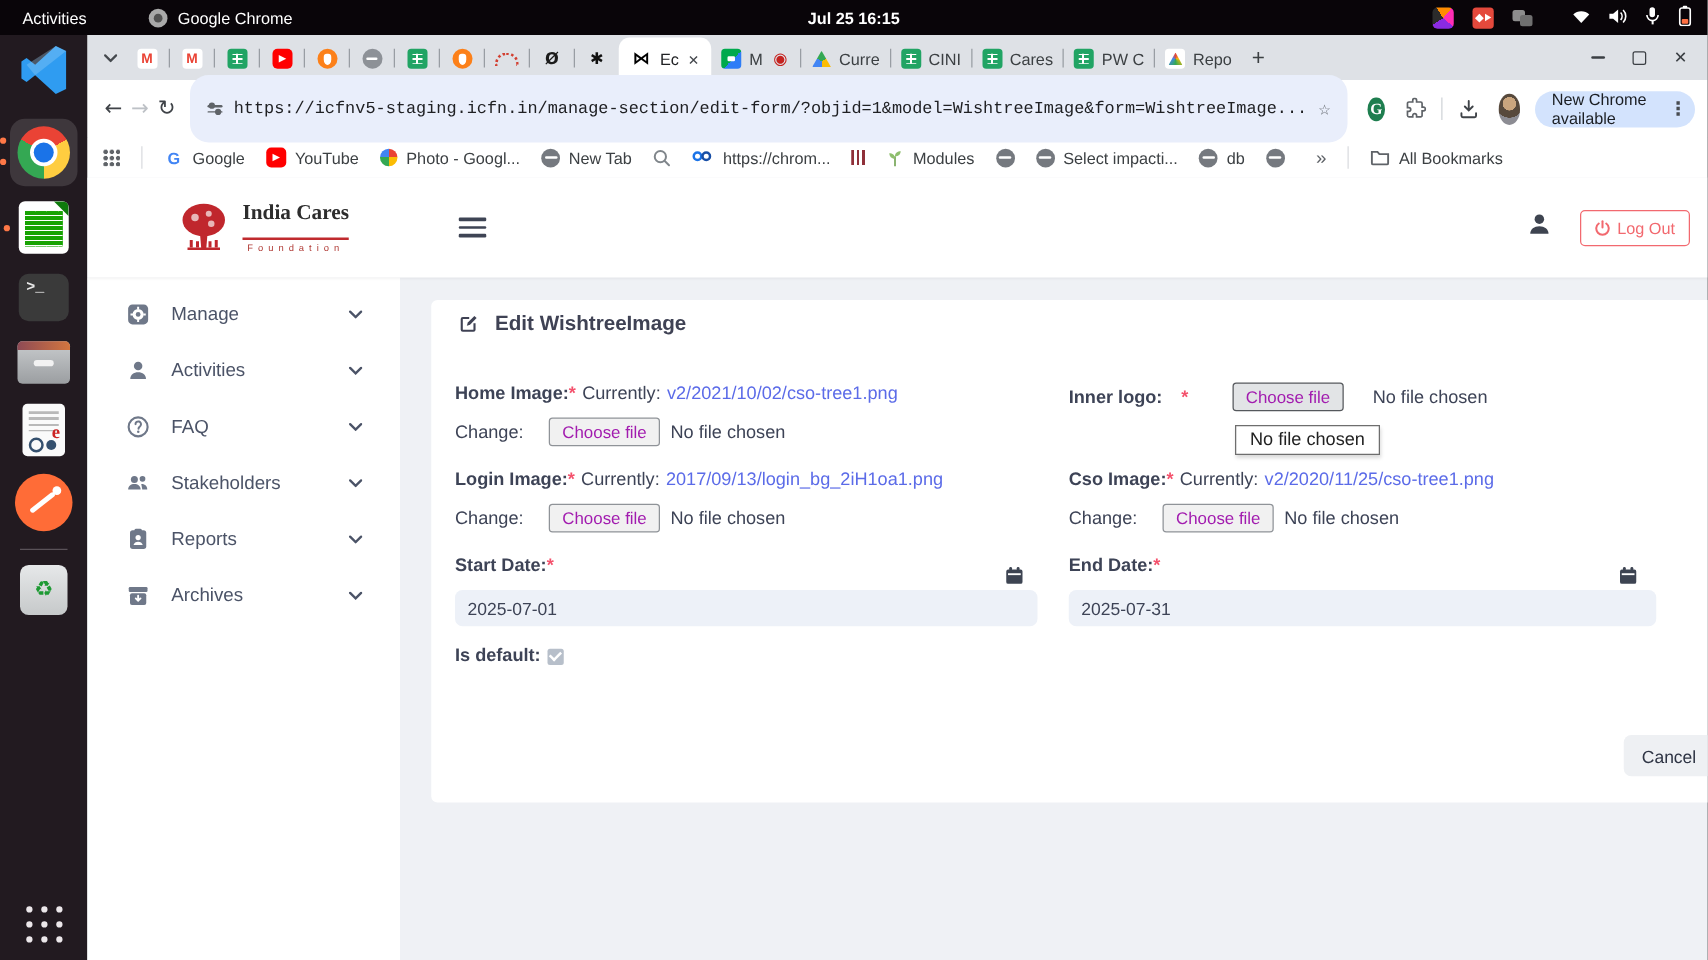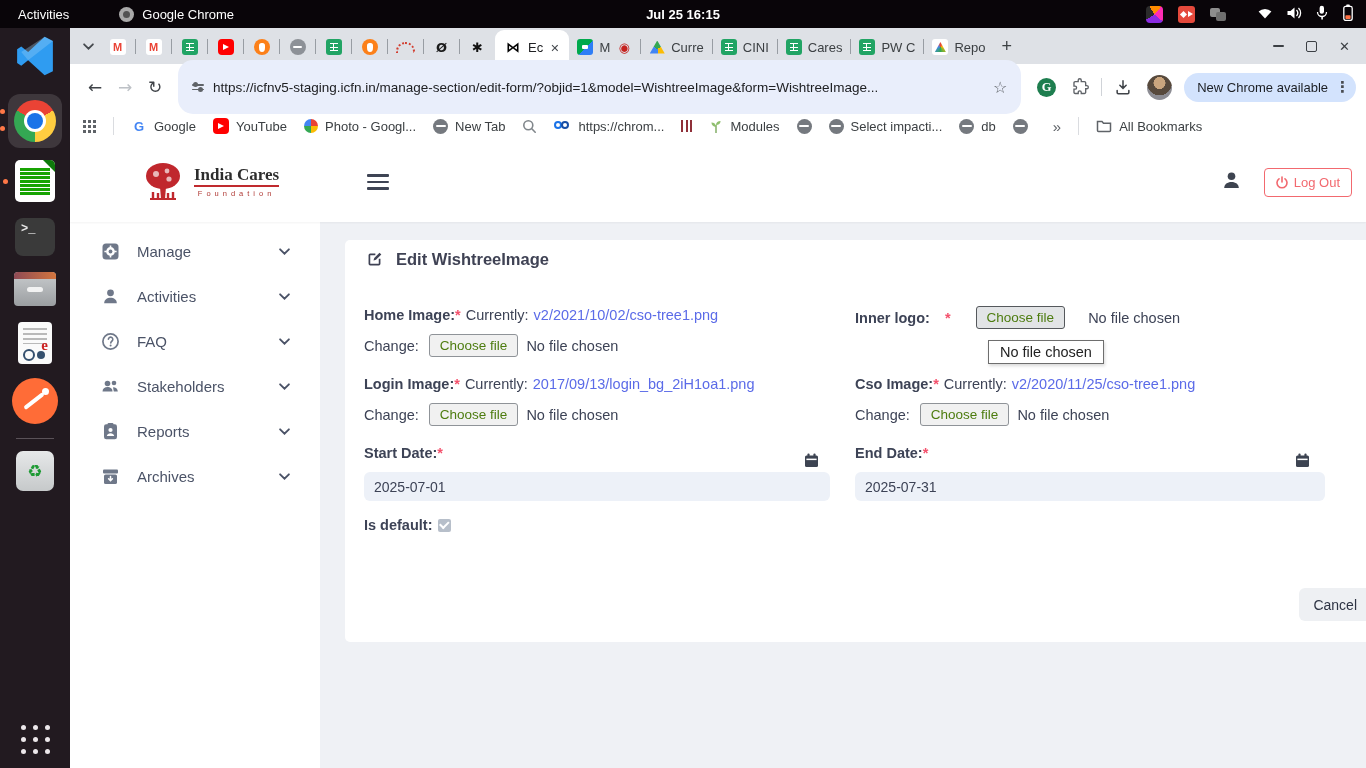--- a/index.html
+++ b/index.html
@@ -91,21 +91,21 @@
   .fv-meet::after{content:"";width:6px;height:4px;background:#fff;border-radius:1px;}
   .fv-rec::after{content:"◉";font-size:13px;color:#c5221f;}
   .fv-drive{width:15px;height:13px;clip-path:polygon(50% 0,100% 100%,0 100%);background:conic-gradient(from 180deg at 50% 62%,#4285f4 0 33%,#34a853 33% 66%,#fbbc04 66%);}
   .fv-knot{background:#fff;border-radius:3px;}
   .fv-knot::after{content:"";width:11px;height:10px;clip-path:polygon(50% 0,100% 100%,0 100%);background:conic-gradient(#e5493a,#fbbc04,#34a853,#4285f4,#e5493a);}
 
   
   #toolbar{height:46px;background:#fff;display:flex;align-items:center;padding:0 10px;}
   .nav-btn{width:30px;height:30px;display:flex;align-items:center;justify-content:center;font-size:17px;color:#3f4348;}
   .nav-fwd{color:#bdc1c6;}
-  #urlbar{flex:1;height:30px;background:#e9eefb;border-radius:15px;display:flex;align-items:center;padding:12px 14px;gap:9px;margin:0 8px;}
+  #urlbar{flex:1;height:30px;background:#e9eefb;border-radius:15px;display:flex;align-items:center;padding:12px 14px;gap:9px;margin:0 8px;font-family:Liberation Mono, monospace;}
   .tune-ic{display:flex;flex-direction:column;gap:3px;}
   .tune-ic i{display:block;width:12px;height:1.8px;background:#5f6368;border-radius:1px;position:relative;}
   .tune-ic i::after{content:"";position:absolute;top:-1.6px;width:5px;height:5px;border-radius:50%;background:#5f6368;}
   .tune-ic i:first-child::after{left:1px;}
   .tune-ic i:last-child::after{right:1px;}
   .url-text{flex:1;font-size:13.5px;color:#202124;white-space:nowrap;overflow:hidden;}
   .star-ic{font-size:16px;color:#5f6368;}
   .g-badge{width:19px;height:19px;border-radius:50%;background:#1e7e4f;color:#fff;font-size:12.5px;font-weight:700;display:flex;align-items:center;justify-content:center;font-family:"Liberation Serif",serif;margin:0 8px;}
   .tb-ic{margin:0 7px;color:#45494e;display:flex;align-items:center;}
   .tb-div{width:1px;height:18px;background:#d0d3d8;margin:0 5px;}
@@ -127,21 +127,21 @@
   .bluepair::after{left:7px;border-color:#174ea6;}
   .redtext{width:11px;height:12px;background:repeating-linear-gradient(90deg,#8f3039 0 2px,transparent 2px 4.5px);}
   .bm-more{font-size:15px;color:#5f6368;margin-left:8px;}
   .bm-divider{width:1px;height:18px;background:#dadce0;}
 
   
   #viewport{position:absolute;top:114px;left:0;width:1296px;height:626px;background:#eff1f5;}
   #site-header{height:80px;background:#fff;display:flex;align-items:center;box-shadow:0 1px 2px rgba(0,0,0,.05);position:relative;}
   .brand{margin-left:70px;display:flex;align-items:center;gap:8px;}
   .brand-text{display:flex;flex-direction:column;align-items:center;}
-  .brand-name{font-family:"Liberation Serif",serif;font-weight:700;font-size:17px;color:#2d2d2d;border-bottom:2px solid #c02a2e;padding-bottom:0;line-height:1.1;white-space:nowrap;}
+  .brand-name{font-family:"Liberation Serif",serif;font-weight:700;font-size:17px;color:#2d2d2d;border-bottom:2px solid #c02a2e;padding-bottom:10px;line-height:1.1;white-space:nowrap;}
   .brand-tag{font-size:7.5px;letter-spacing:4px;color:#b03a35;margin-top:2px;white-space:nowrap;}
   .hamburger{margin-left:88px;display:flex;flex-direction:column;gap:4px;}
   .hamburger i{display:block;width:22px;height:2.6px;background:#3e4454;border-radius:1px;}
   .header-right{margin-left:auto;display:flex;align-items:center;gap:22px;margin-right:14px;}
   .logout-btn{border:1px solid #f2696f;color:#f2696f;border-radius:4px;height:27px;display:flex;align-items:center;gap:6px;padding:0 11px;font-size:13px;background:#fff;}
 
   #site-body{display:flex;height:546px;}
   #sidebar{width:250px;background:#fff;padding-top:7px;flex:none;}
   .side-item{height:45px;display:flex;align-items:center;gap:17px;padding:0 30px 0 31px;color:#4b5367;font-size:15px;}
   .side-icon{width:19px;height:19px;flex:none;display:flex;}
@@ -149,21 +149,21 @@
 
   #main{flex:1;position:relative;}
   #card{position:absolute;left:25px;top:18px;width:1129px;height:402px;background:#fff;border-radius:5px;}
   .abs{position:absolute;}
   .c-title{left:21px;top:10px;display:flex;gap:13px;align-items:center;color:#3f4254;font-size:16.5px;font-weight:700;}
   .form-line{display:flex;align-items:center;font-size:14.5px;color:#3d4356;}
   .lbl{font-weight:700;}
   .ast{color:#f4516c;font-weight:700;}
   .currently{margin-left:5px;}
   .flink{color:#5b6be8;margin-left:5px;text-decoration:none;cursor:pointer;}
-  .choose-btn{background:#f1f1f1;border:1px solid #8f9398;border-radius:3px;font-size:13.5px;color:#4d7c0f;padding:3px 10px;margin-left:10px;font-family:inherit;cursor:pointer;}
+  .choose-btn{background:#f1f1f1;border:1px solid #8f9398;border-radius:3px;font-size:13.5px;color:#a21caf;padding:3px 10px;margin-left:20px;font-family:inherit;cursor:pointer;}
   .choose-hover{background:#e2e4e6;border-color:#55585c;}
   .nofile{margin-left:8px;}
   .tooltip{background:#fff;border:1px solid #6e6e6e;padding:3px 11px;font-size:14.5px;color:#222;box-shadow:1px 2px 3px rgba(0,0,0,.15);}
   .date-wrap input{height:29px;background:#edf1f8;border:none;border-radius:6px;padding:0 10px;font-size:14px;color:#3d4356;font-family:inherit;width:100%;box-sizing:border-box;}
   .cal{color:#3d4452;display:flex;}
   .checkbox{width:13px;height:13px;background:#b7bfca;border-radius:2px;display:inline-flex;align-items:center;justify-content:center;margin-left:6px;}
   .checkbox::after{content:"";width:7px;height:3.5px;border-left:2px solid #fff;border-bottom:2px solid #fff;transform:rotate(-45deg) translate(0.5px,-1px);}
   .btn{border:none;border-radius:6px;height:33px;padding:0 14px;font-size:14px;font-family:inherit;cursor:pointer;}
   .btn-cancel{background:#eef0f3;color:#2e3444;}
   .btn-update{background:#a16207;color:#fff;text-align:right;}

